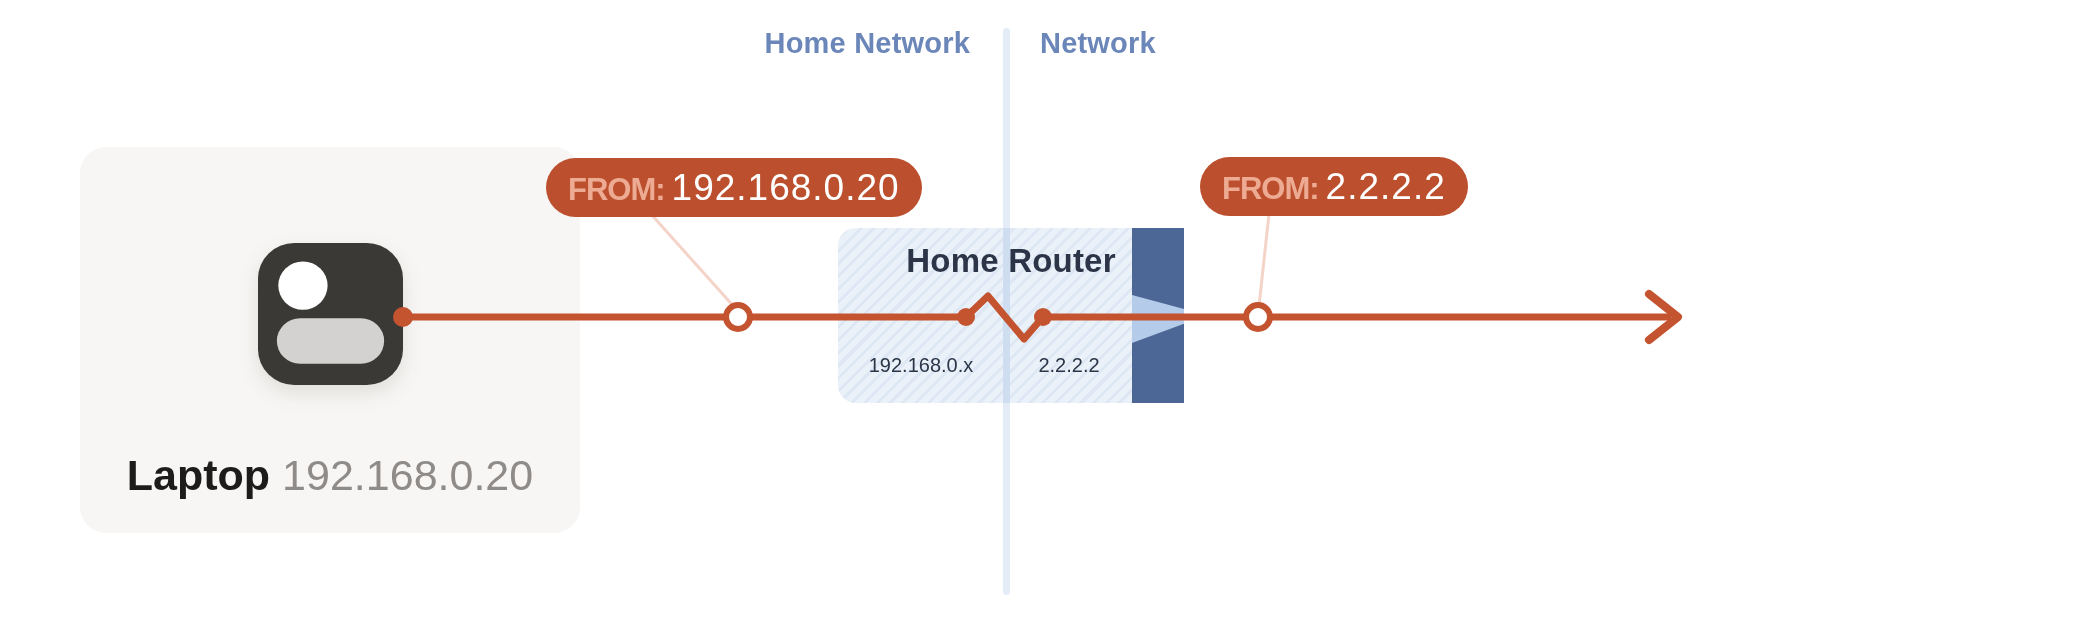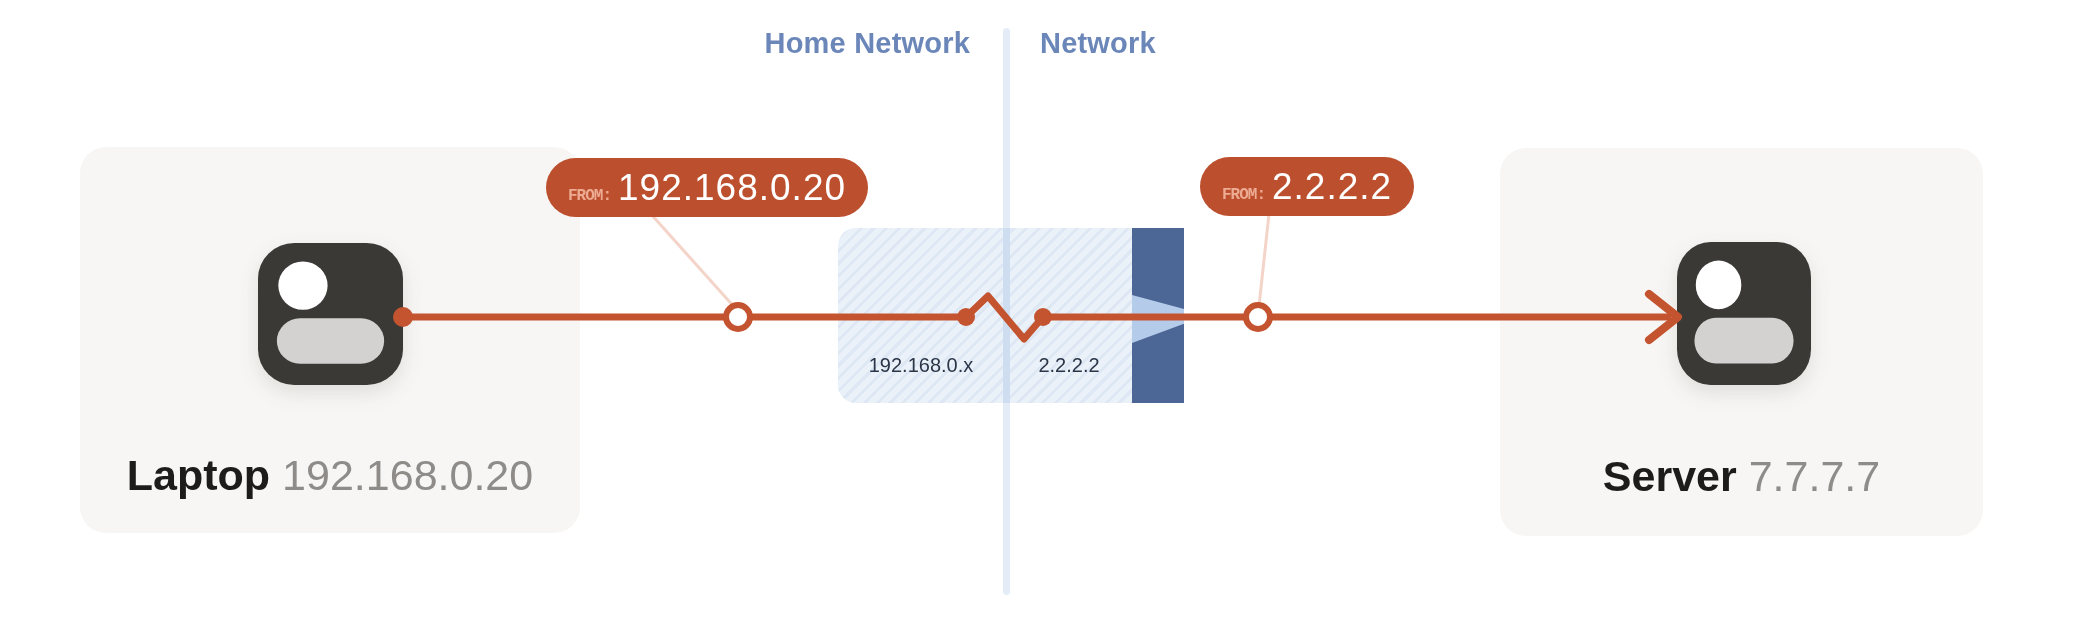--- a/index.html
+++ b/index.html
@@ -97,22 +97,22 @@
   
   .packet-badge {
     position: absolute; height: 59px; border-radius: 30px;
     background: var(--badgeBg);
     display: flex; align-items: baseline;
     padding: 9px 22px 0 22px; white-space: nowrap;
   }
   #packet-badge-source     { left: 546px;  top: 158px; }
   #packet-badge-translated { left: 1200px; top: 157px; }
   .badge-prefix {
-    font-family: Liberation Mono, monospace;
-    font-size: 16px; font-weight: 700; letter-spacing: -1px;
+    font-family: Liberation Sans, sans-serif;
+    font-size: 31px; font-weight: 700; letter-spacing: -1px;
     color: var(--badgePrefix);
   }
   .badge-value {
     font-size: 37px; font-weight: 400; color: #ffffff;
     margin-left: 7px; letter-spacing: 1px;
   }
 </style>
 </head>
 <body>
 
@@ -128,35 +128,24 @@
         <rect class="icon-shell" x="0" y="0" width="100" height="100" rx="25"></rect>
         <circle class="icon-head" cx="31" cy="30" r="17"></circle>
         <rect class="icon-body" x="13" y="53" width="74" height="32" rx="16"></rect>
       </svg>
     </div>
     <div class="node-label">
       <span class="node-name">Laptop</span><span class="node-ip">192.168.0.20</span>
     </div>
   </div>
 
-  <div id="server-card" class="node-card">
-    <div id="server-icon" class="device-icon">
-      <svg viewBox="0 0 100 100" preserveAspectRatio="none" aria-hidden="true">
-        <rect class="icon-shell" x="0" y="0" width="100" height="100" rx="25"></rect>
-        <circle class="icon-head" cx="31" cy="30" r="17"></circle>
-        <rect class="icon-body" x="13" y="53" width="74" height="32" rx="16"></rect>
-      </svg>
-    </div>
-    <div class="node-label">
-      <span class="node-name">Server</span><span class="node-ip">7.7.7.7</span>
-    </div>
-  </div>
 
   <div id="router-box">
     <div id="router-divider-strip"></div>
+    <div id="router-title">Home Router</div>
     <div id="router-lan-ip" class="router-ip">192.168.0.x</div>
     <div id="router-wan-ip" class="router-ip">2.2.2.2</div>
     <div id="nat-bar"></div>
     <div id="nat-funnel"></div>
   </div>
 
   <svg id="flow-layer" viewBox="0 0 2080 640">
     <path class="connector" d="M650 213 L736 309"></path>
     <path class="connector" d="M1269 214 L1259 306"></path>
     <path class="flow" d="M403 317 H966"></path>

